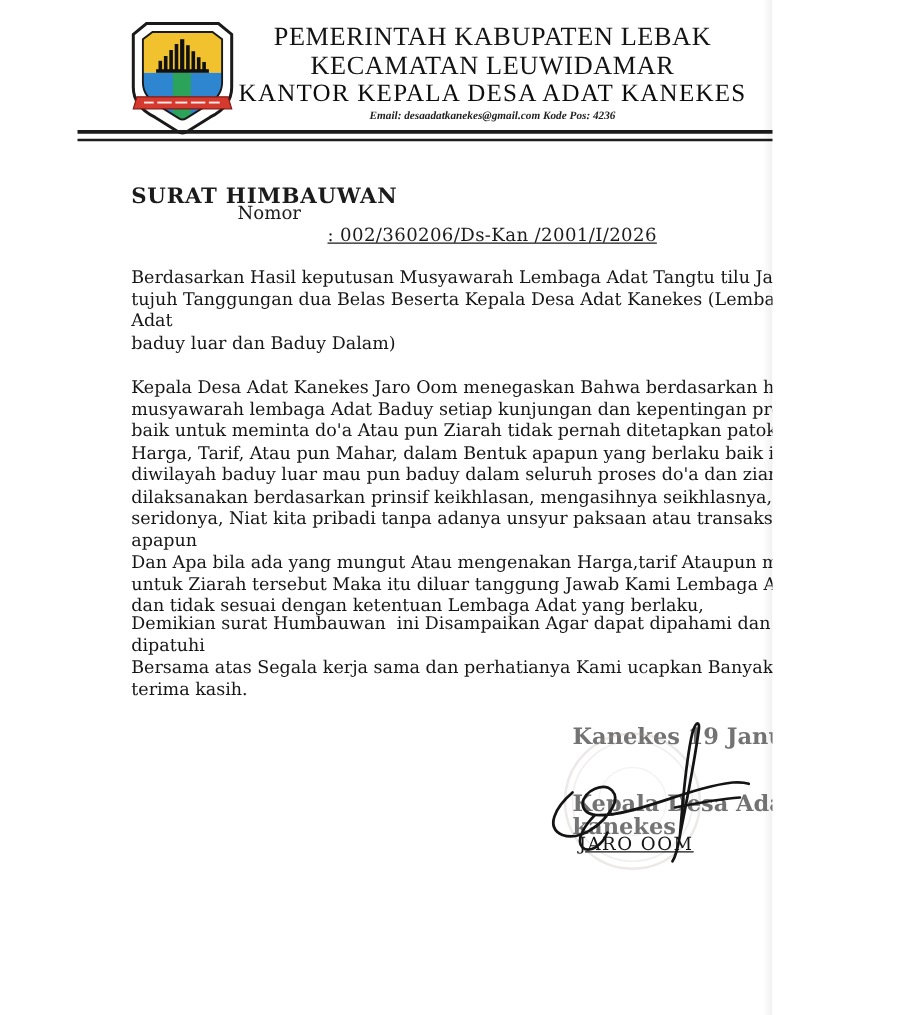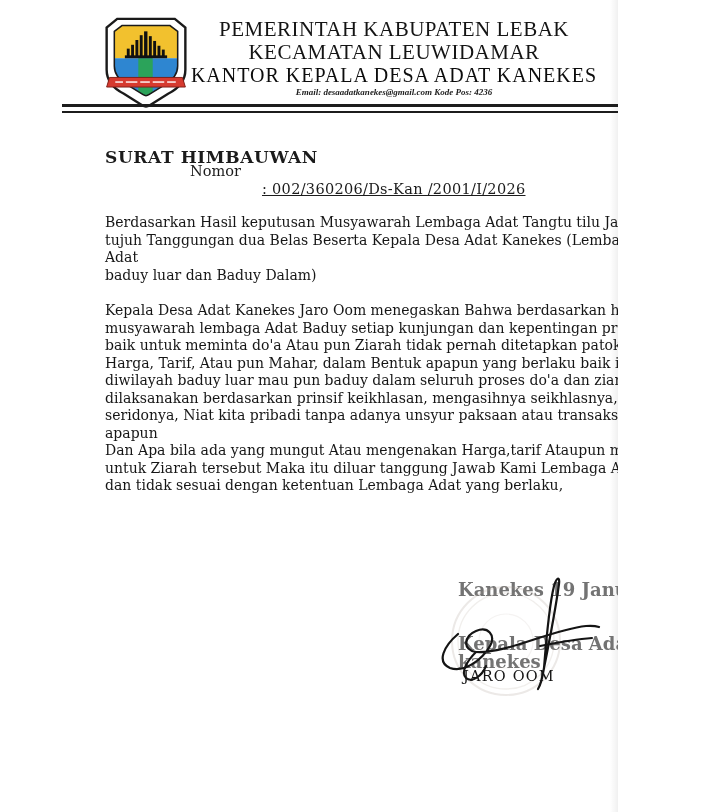--- a/index.html
+++ b/index.html
@@ -56,21 +56,21 @@
   .p3{top:491px;}
   
   .sig-block{
     position:absolute;left:458px;top:545px;width:230px;
     font-size:18px;line-height:18px;white-space:pre-wrap;color:#737373;font-weight:bold;
   }
   .stamp{position:absolute;left:448px;top:583px;width:116px;height:116px;opacity:0.55;}
   .sig-scribble{position:absolute;left:420px;top:568px;width:210px;height:125px;}
   .sig-name{
     position:absolute;left:463px;top:668px;
-    font-size:14.5px;letter-spacing:1.2px;color:#151515;
+    font-size:14.5px;letter-spacing:1.2px;color:#151515;text-decoration:underline;
   }
 </style>
 </head>
 <body>
 
 <div class="page">
 
   <div class="scan-edge"></div>
 
   <div class="crest">
@@ -133,20 +133,22 @@
 musyawarah lembaga Adat Baduy setiap kunjungan dan kepentingan probadi
 baik untuk meminta do'a Atau pun Ziarah tidak pernah ditetapkan patokan
 Harga, Tarif, Atau pun Mahar, dalam Bentuk apapun yang berlaku baik itu
 diwilayah baduy luar mau pun baduy dalam seluruh proses do'a dan ziarah
 dilaksanakan berdasarkan prinsif keikhlasan, mengasihnya seikhlasnya,
 seridonya, Niat kita pribadi tanpa adanya unsyur paksaan atau transaksi
 apapun
 Dan Apa bila ada yang mungut Atau mengenakan Harga,tarif Ataupun mahar
 untuk Ziarah tersebut Maka itu diluar tanggung Jawab Kami Lembaga Adat
 dan tidak sesuai dengan ketentuan Lembaga Adat yang berlaku,</div>
+  <div class="para p3">Demikian surat Humbauwan  ini Disampaikan Agar dapat dipahami dan dipatuhi
+Bersama atas Segala kerja sama dan perhatianya Kami ucapkan Banyak terima kasih.</div>
 
   <div class="sig-block">
     <div>Kanekes 19 Januari</div>
     <div>Kepala Desa Adat kanekes</div>
   </div>
 
   <div class="stamp">
     <svg width="116" height="116" viewBox="0 0 116 116" xmlns="http://www.w3.org/2000/svg">
       <circle cx="58" cy="58" r="54" fill="none" stroke="rgba(168,156,144,0.40)" stroke-width="2"></circle>
       <circle cx="58" cy="58" r="48" fill="none" stroke="rgba(168,156,144,0.30)" stroke-width="1.3"></circle>

